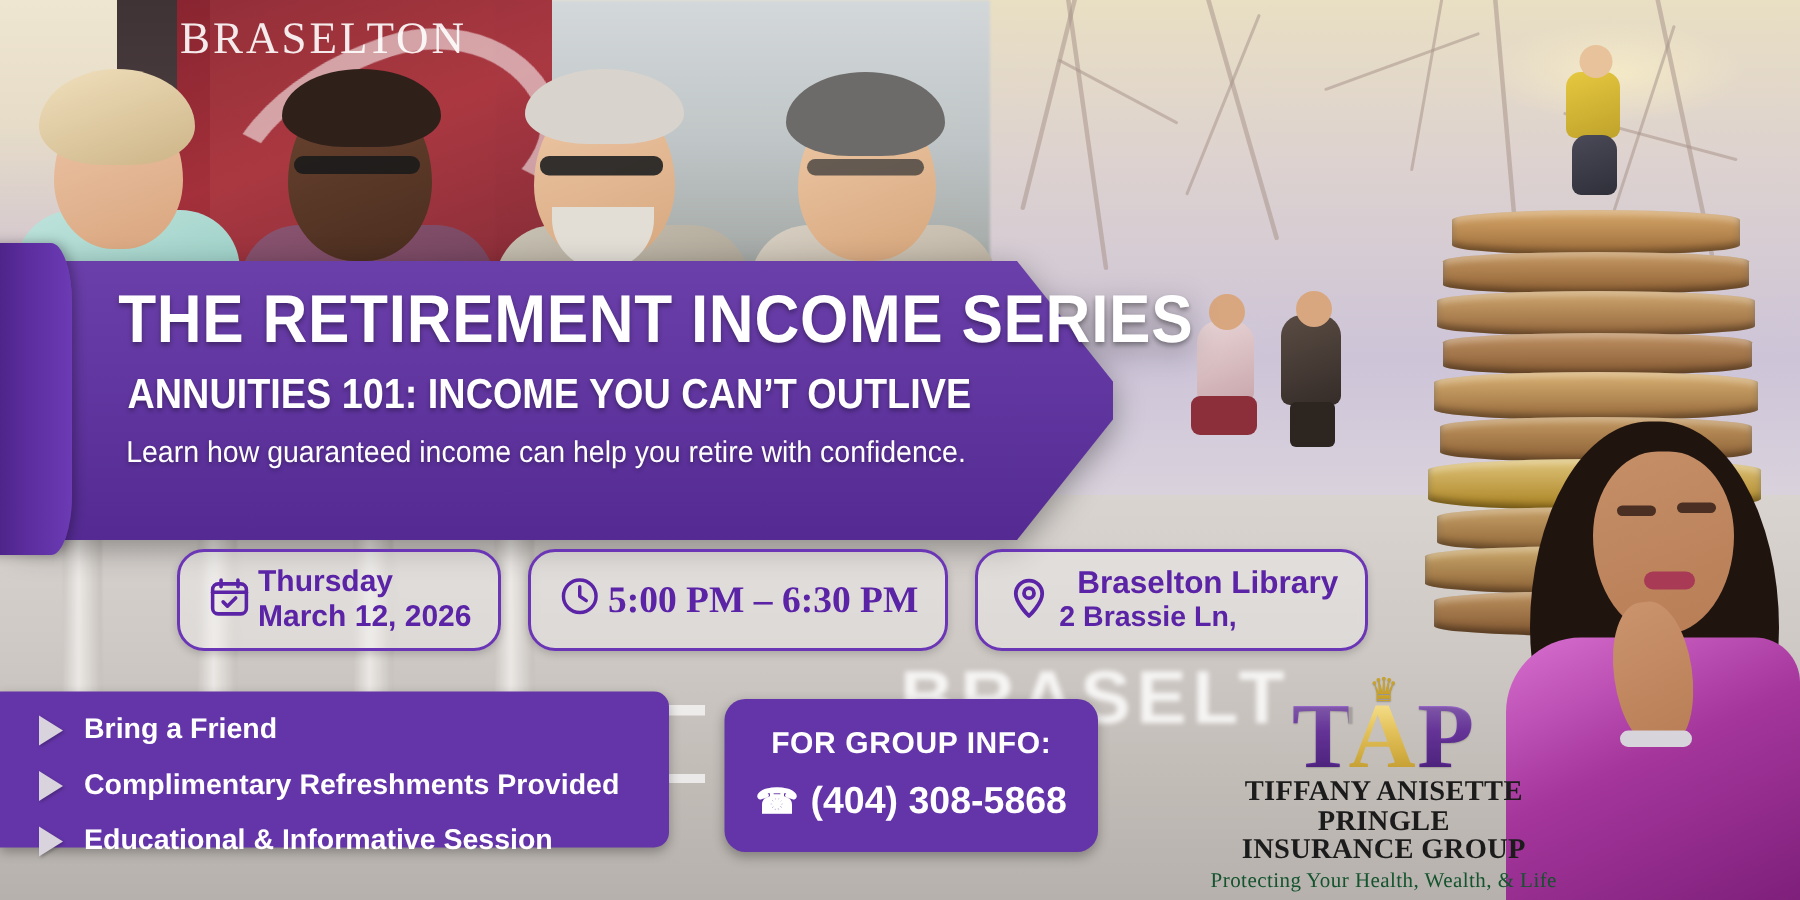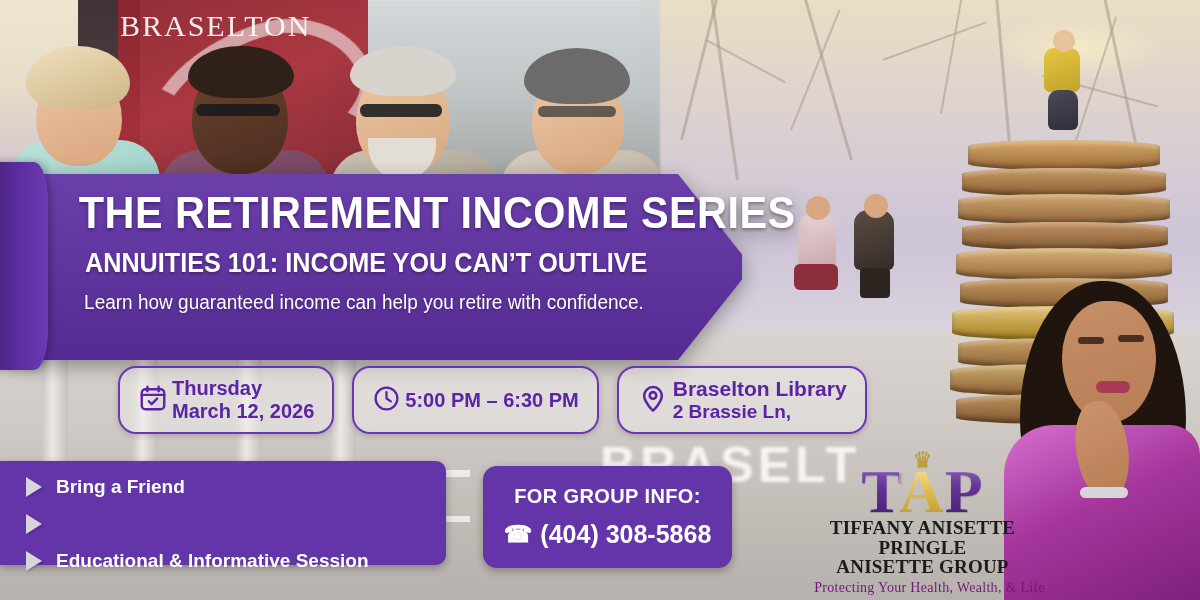--- a/index.html
+++ b/index.html
@@ -147,23 +147,23 @@
   .chip{
     display:flex;align-items:center;gap:4px;
     padding:9px 18px;border-radius:18px;
     background:rgba(255,255,255,.30);
     border:2px solid #6B36B5;
     backdrop-filter:blur(3px);
     box-shadow:0 2px 6px rgba(0,0,0,.18);
   }
   .chip-text{color:#5B23A6;font-weight:bold;font-size:20px;line-height:1.16;white-space:nowrap;}
   .chip-text .l2{display:block;}
-  .chip-one{font-size:20px;}
+  .chip-one{font-size:25px;font-family:Liberation Serif, serif;}
   .loc .chip-text{font-size:19px;}
-  .loc .l1{font-size:21px;}
+  .loc .l1{font-size:21px;margin-left:12px;}
   .chip-icon{flex:0 0 auto;}
 
   
   .bullets{
     position:absolute;left:0;top:461px;width:446px;height:104px;
     background:#6435A8;border-radius:0 10px 10px 0;
     box-shadow:0 3px 8px rgba(0,0,0,.3);
     padding:10px 0 0 0;box-sizing:border-box;
   }
   .bullet-row{display:flex;align-items:center;gap:14px;padding:2px 0 2px 26px;height:28px;}
@@ -197,21 +197,21 @@
   .tap-a{
     background:linear-gradient(180deg,#fff0a8 0%,#e3c15a 45%,#b78f1f 100%);
     -webkit-background-clip:text;background-clip:text;color:transparent;
   }
   .logo-name{
     font-family:"Liberation Serif",serif;font-weight:bold;color:#1b1b1b;
     font-size:19px;line-height:1.02;letter-spacing:.2px;margin-top:-2px;
   }
   .logo-name .ln2{display:block;font-size:19px;}
   .logo-motto{
-    font-family:"Liberation Serif",serif;color:#701a75;font-size:14px;margin-top:3px;letter-spacing:.3px;text-align:right;
+    font-family:"Liberation Serif",serif;color:#14532d;font-size:14px;margin-top:3px;letter-spacing:.3px;
   }
 </style>
 </head>
 <body>
 
 <div id="flyer">
 
   <div class="bg-layer bg-base"></div>
   <div class="bg-layer bg-trees">
     <div class="twig" style="left:40px;top:-10px;width:3px;height:150px;transform:rotate(14deg);"></div>
@@ -360,20 +360,21 @@
 
   </div>
 
   <div class="bullets">
     <div class="bullet-row">
       <span class="tri"></span>
       <span class="bullet-label">Bring a Friend</span>
     </div>
     <div class="bullet-row">
       <span class="tri"></span>
+      <span class="bullet-label">Complimentary Refreshments Provided</span>
     </div>
     <div class="bullet-row">
       <span class="tri"></span>
       <span class="bullet-label">Educational &amp; Informative Session</span>
     </div>
   </div>
 
   <div class="contact">
     <div class="contact-head">FOR GROUP INFO:</div>
     <div class="contact-phone">
@@ -382,18 +383,18 @@
     </div>
   </div>
 
   <div class="logo">
     <div class="logo-crown">♛</div>
     <div class="logo-tap">
       <span class="tap-t">T</span><span class="tap-a">A</span><span class="tap-p">P</span>
     </div>
     <div class="logo-name">
       <span>TIFFANY ANISETTE PRINGLE</span>
-      <span class="ln2">ANISETTE GROUP</span>
+      <span class="ln2">INSURANCE GROUP</span>
     </div>
     <div class="logo-motto">Protecting Your Health, Wealth, &amp; Life</div>
   </div>
 
 </div>
 
 </body></html>

